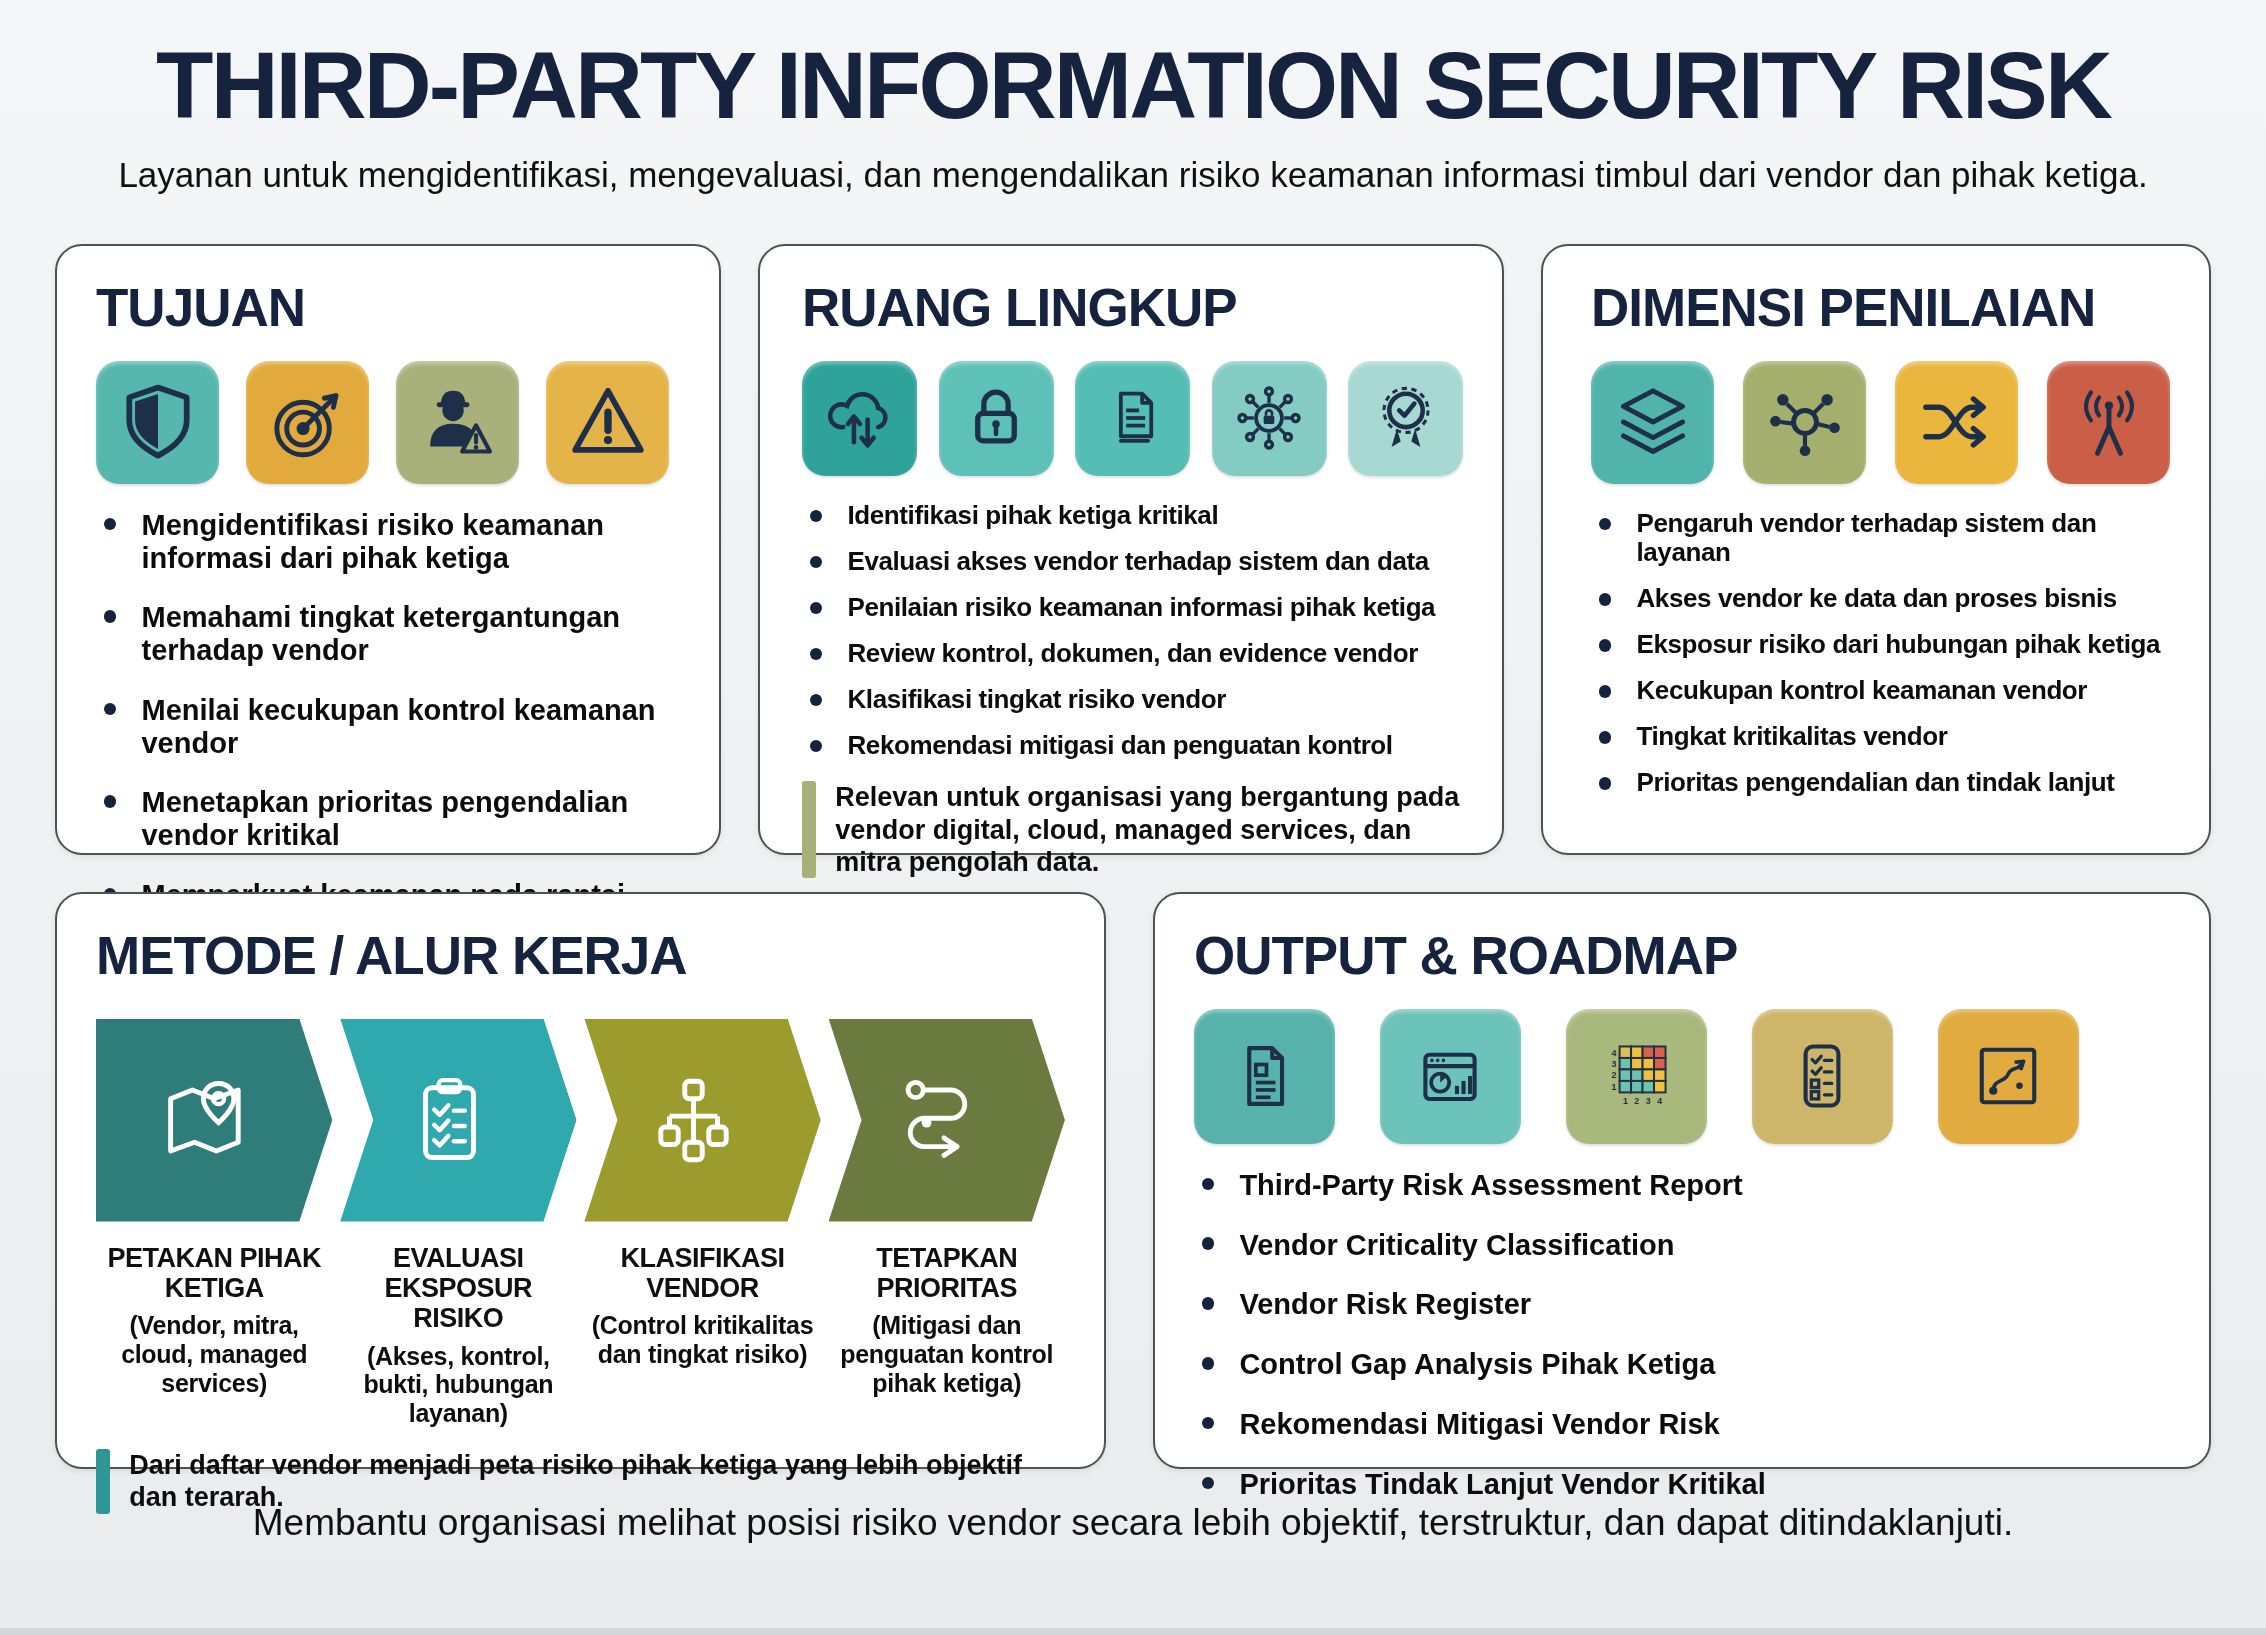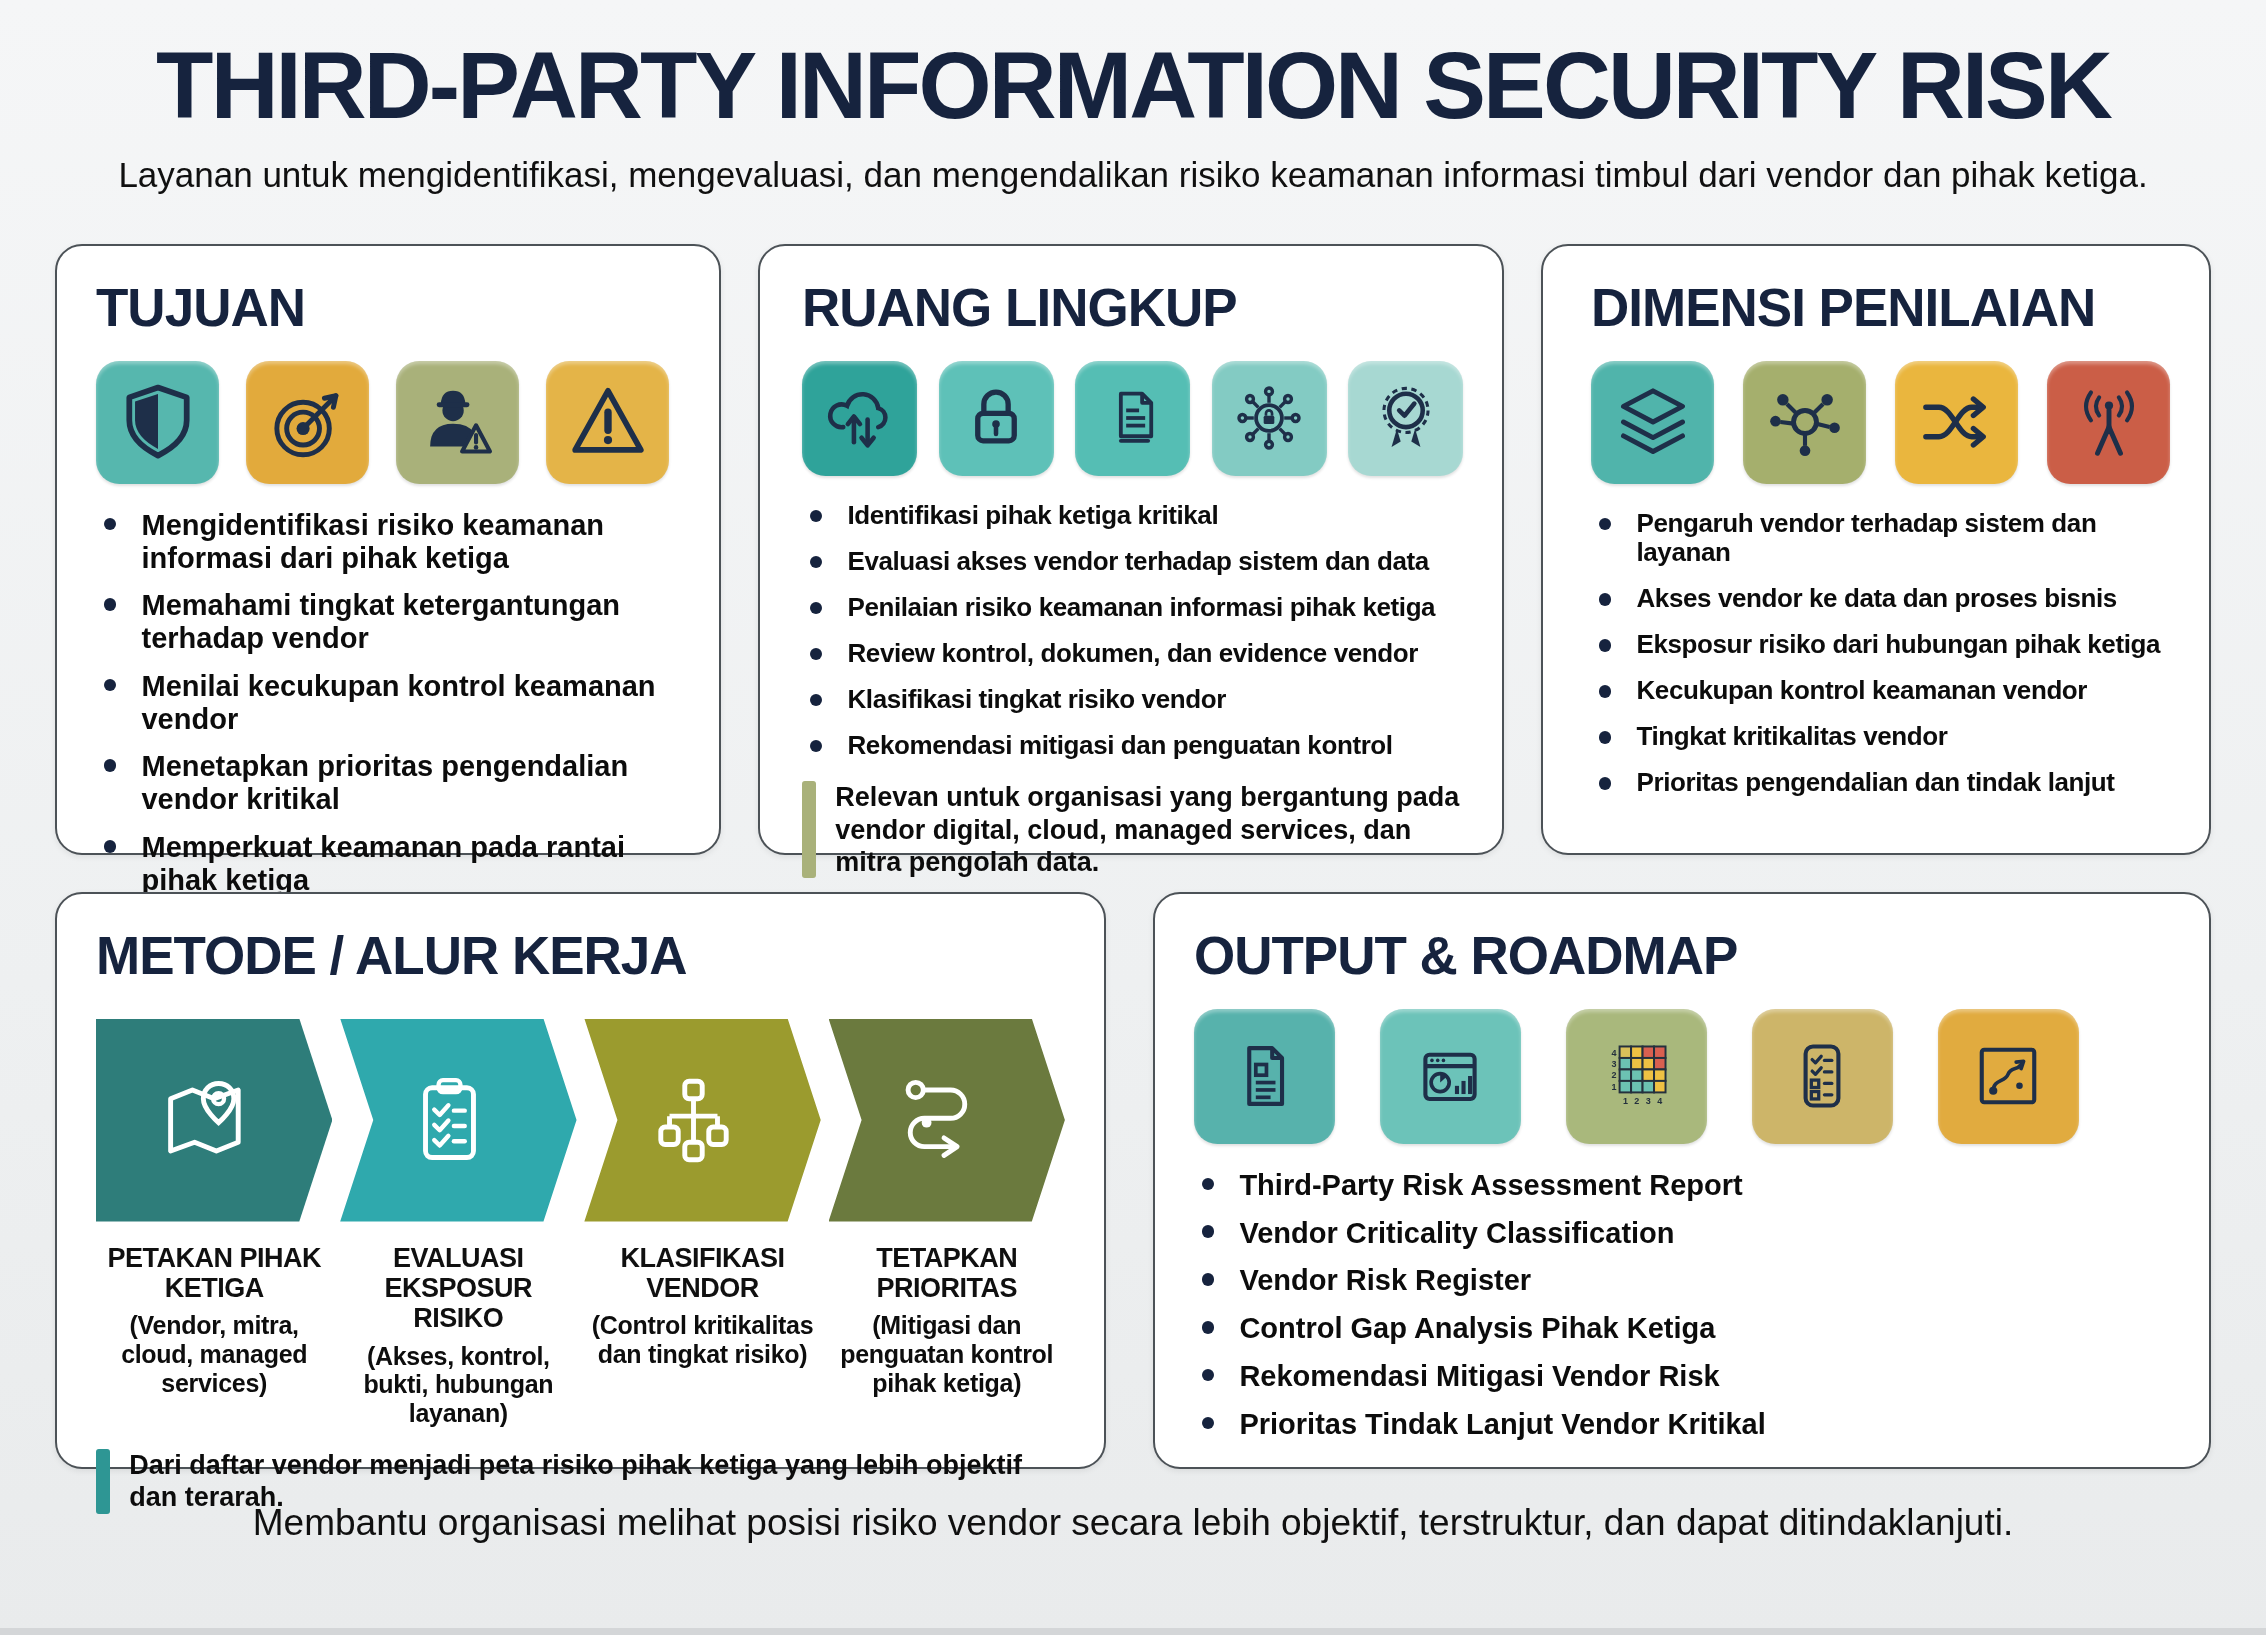--- a/index.html
+++ b/index.html
@@ -39,21 +39,21 @@
   .tile.sz126 { width:123px; height:123px; } .tile.sz118 { width:115px; height:115px; }
   .tile.sz145 { width:141px; height:135px; }
   .tile svg { width:82px; height:82px; }
   .tile.sz118 svg { width:76px; height:76px; }
   .t1{background:#56b7ae}.t2{background:#e2aa3c}.t3{background:#a9b17a}.t4{background:#e4b448}
   .r1{background:#2fa39a}.r2{background:#5ec1b8}.r3{background:#55beb4}.r4{background:#83cbc3}.r5{background:#a7d8d2}
   .d1{background:#50b4ab}.d2{background:#a5af6d}.d3{background:#eab63e}.d4{background:#cb5e47}
   .o1{background:#57b2ac}.o2{background:#6cc3b9}.o3{background:#a9b87c}.o4{background:#cdb569}.o5{background:#e1ab3f}
   .bullets { margin-top:25px; }
   .bullet { display:flex; font-size:29px; font-weight:700; color:#0c0c0c; line-height:1.13; }
-  .bullet + .bullet { margin-top:15px; }
+  .bullet + .bullet { margin-top:27px; }
   .bullets.tight .bullet { font-size:26px; letter-spacing:-0.4px; }
   .bullets.tight .bullet + .bullet { margin-top:16.6px; }
   .dot { width:12.7px; height:12.7px; background:#16233e; border-radius:50%; margin:8.8px 25px 0 7.8px; flex:none; }
   .note { display:flex; margin-top:21px; align-items:stretch; }
   .note-bar { width:13.7px; flex:none; border-radius:2.9px; }
   .nb-olive { background:#a9b17a; } .nb-teal { background:#2e9694; } .nb-gold { background:#e0b23f; }
   .note-text { font-size:27px; font-weight:700; margin-left:19.5px; line-height:1.2; color:#0c0c0c; }
   
   .flow { display:flex; margin-top:33px; gap:7.8px; height:203px; }
   .arrow { flex:1 1 0; display:flex; align-items:center; justify-content:center; }

